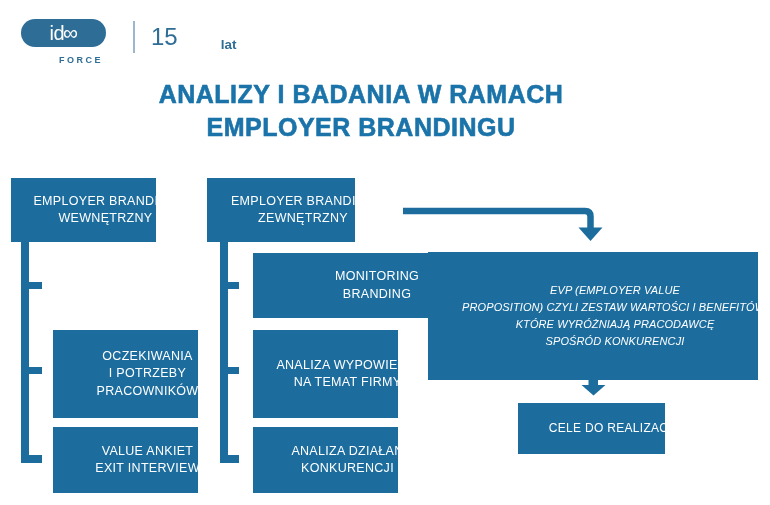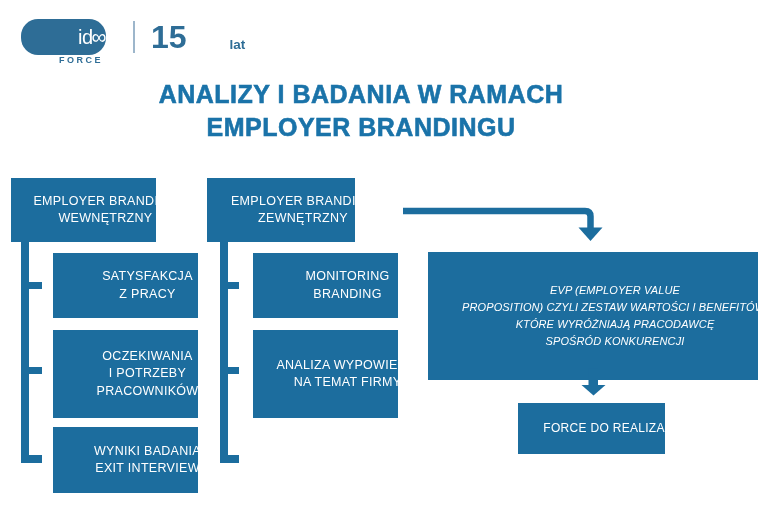--- a/index.html
+++ b/index.html
@@ -8,32 +8,32 @@
     --logo-blue:#2E6D96;
     --divider-blue:#9DB6CB;
   }
   html,body{margin:0;padding:0;background:#fff;}
   .stage{
     position:relative;width:770px;height:505px;background:#ffffff;overflow:hidden;
     font-family:"Liberation Sans","DejaVu Sans",sans-serif;
   }
   
   .logo-rect{
-    position:absolute;left:21px;top:19px;width:85px;height:36px;
-    background:var(--logo-blue);display:flex;align-items:center;justify-content:flex-end;border-radius:17px;
+    position:absolute;left:21px;top:19px;width:85px;height:28px;
+    background:var(--logo-blue);display:flex;align-items:center;justify-content:center;border-radius:17px;
   }
   .logo-text{color:#fff;font-size:20px;line-height:20px;letter-spacing:-0.5px;}
   .logo-text .lig{font-size:21px;margin-left:-1px;}
   .force{
     position:absolute;left:21px;top:55px;width:82px;text-align:right;
     color:var(--logo-blue);font-size:9px;font-weight:bold;letter-spacing:2.5px;
   }
   .hdr-divider{position:absolute;left:133px;top:21px;width:2px;height:32px;background:var(--divider-blue);}
   .anniv{position:absolute;left:151px;top:22px;display:flex;align-items:flex-end;color:var(--logo-blue);}
-  .anniv .n{font-size:32px;font-weight:bold;line-height:30px;}
+  .anniv .n{font-size:24px;font-weight:normal;line-height:30px;}
   .anniv .u{font-size:13.5px;font-weight:bold;line-height:15px;margin-left:7px;padding-left:36px;}
   
   .title{
     position:absolute;left:0;top:78px;width:722px;text-align:center;
     color:var(--title-blue);font-size:25px;font-weight:bold;line-height:33px;
     letter-spacing:0.5px;-webkit-text-stroke:0.6px currentColor;
   }
   
   .box{
     position:absolute;background:var(--box-blue);color:#ffffff;
@@ -77,61 +77,61 @@
 
   <div class="vbar" style="left:220px;top:242px;width:8px;height:221px;"></div>
   <div class="stub" style="left:220px;top:282px;width:19px;height:7px;"></div>
   <div class="stub" style="left:220px;top:367px;width:19px;height:7px;"></div>
   <div class="stub" style="left:220px;top:455px;width:19px;height:8px;"></div>
 
   <div class="box" style="left:11px;top:178px;width:145px;height:64px;">
     <div class="ln">EMPLOYER BRANDING</div>
     <div class="ln">WEWNĘTRZNY</div>
   </div>
-  <div class="box" style="left:53px;top:253px;width:145px;height:65px;">
-    <div class="ln">SATYSFAKCJA</div>
-    <div class="ln">Z PRACY</div>
-  </div>
   <div class="box" style="left:53px;top:330px;width:145px;height:88px;">
     <div class="ln">OCZEKIWANIA</div>
     <div class="ln">I POTRZEBY</div>
     <div class="ln">PRACOWNIKÓW</div>
   </div>
   <div class="box" style="left:53px;top:427px;width:145px;height:66px;">
-    <div class="ln">WYNIKI BADANIA</div>
+    <div class="ln">VALUE ANKIET</div>
     <div class="ln">EXIT INTERVIEW</div>
   </div>
 
   <div class="box" style="left:207px;top:178px;width:148px;height:64px;">
     <div class="ln">EMPLOYER BRANDING</div>
     <div class="ln">ZEWNĘTRZNY</div>
   </div>
-  <div class="box" style="left:253px;top:253px;width:145px;height:65px;">
+  <div class="box" style="left:253px;top:253px;width:164px;height:65px;padding-left:20px;">
     <div class="ln">MONITORING</div>
     <div class="ln">BRANDING</div>
   </div>
   <div class="box" style="left:253px;top:330px;width:145px;height:88px;">
     <div class="ln">ANALIZA WYPOWIEDZI</div>
     <div class="ln">NA TEMAT FIRMY</div>
+  </div>
+  <div class="box" style="left:253px;top:427px;width:145px;height:66px;">
+    <div class="ln">ANALIZA DZIAŁAŃ</div>
+    <div class="ln">KONKURENCJI</div>
   </div>
 
   <svg class="arrow" style="left:400px;top:203px;" width="212" height="42" viewBox="0 0 212 42">
     <path d="M 3 8 H 185 Q 190.5 8 190.5 13.5 V 25"></path>
     <polygon points="178.5,24.5 202.5,24.5 190.5,38"></polygon>
   </svg>
 
   <div class="box evp" style="left:428px;top:252px;width:330px;height:128px;font-style:italic;">
     <div class="ln">EVP (EMPLOYER VALUE</div>
     <div class="ln">PROPOSITION) CZYLI ZESTAW WARTOŚCI I BENEFITÓW,</div>
     <div class="ln">KTÓRE WYRÓŻNIAJĄ PRACODAWCĘ</div>
     <div class="ln">SPOŚRÓD KONKURENCJI</div>
   </div>
 
   <svg class="arrow" style="left:575px;top:367px;" width="38" height="30" viewBox="0 0 38 30">
     <rect x="13.5" y="1.5" width="9.5" height="17"></rect>
     <polygon points="6.5,18 30.5,18 18.5,28.5"></polygon>
   </svg>
 
   <div class="box goals" style="left:518px;top:403px;width:147px;height:51px;">
-    <div class="ln">FORCE DO REALIZACJI</div>
+    <div class="ln">CELE DO REALIZACJI</div>
   </div>
 
 </div>
 
 </body></html>

